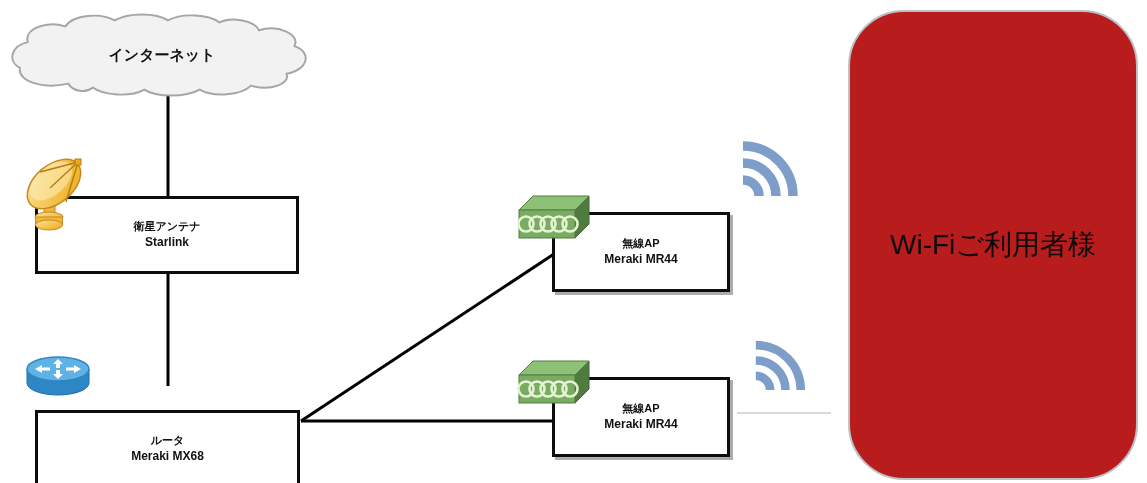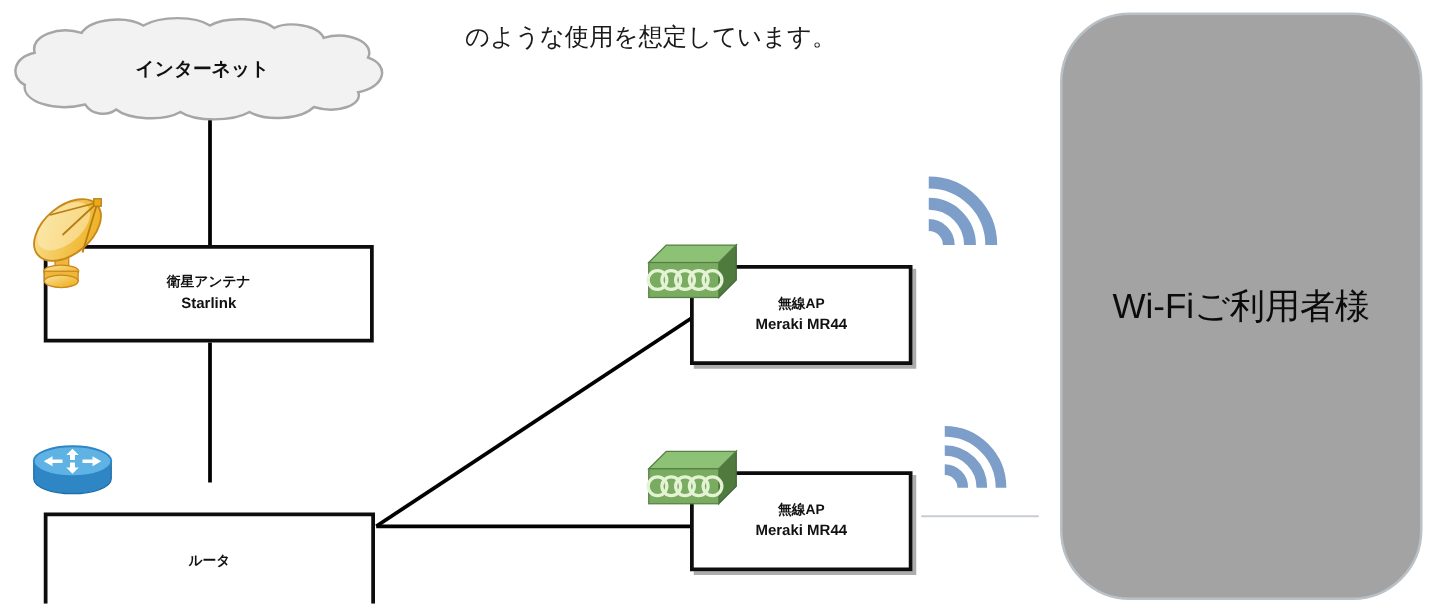--- a/index.html
+++ b/index.html
@@ -37,21 +37,21 @@
   
   #satellite-icon{left:20px;top:146px;width:72px;height:88px;}
   #router-icon{left:22px;top:352px;width:72px;height:48px;}
   #ap1-icon{left:516px;top:193px;width:76px;height:50px;}
   #ap2-icon{left:516px;top:358px;width:76px;height:50px;}
   #wifi1-icon{left:731px;top:130px;width:80px;height:74px;}
   #wifi2-icon{left:745px;top:329px;width:72px;height:70px;}
   
   #customer-panel{
     left:848px;top:10px;width:290px;height:470px;
-    background:#a3a3a3;border:2px solid #b9c0c6;border-radius:56px;box-sizing:border-box;
+    background:#b91c1c;border:2px solid #b9c0c6;border-radius:56px;box-sizing:border-box;
     display:flex;flex-direction:row;align-items:center;justify-content:center;
     font-size:28px;line-height:1.5;color:#0b0b0b;text-align:center;
   }
 </style>
 </head>
 <body>
 
 <div id="canvas">
 
   <svg id="wires" viewBox="0 0 1147 483">
@@ -67,21 +67,20 @@
       <path d="M 63,72 C 38,78 12,70 14,56 C 2,50 4,34 22,30 C 18,16 42,8 60,14
                C 68,2 96,0 110,8 C 124,0 152,0 164,8 C 178,0 206,2 216,10
                C 228,4 252,8 256,18 C 276,12 298,22 292,34 C 310,40 306,58 284,62
                C 288,72 268,80 248,74 C 238,84 210,86 196,78 C 182,86 152,86 140,78
                C 126,86 98,84 88,76 C 80,82 68,80 63,72 Z" fill="#f2f2f2" stroke="#a6a6a6" stroke-width="2"></path>
     </svg>
     <div class="cloud-label">インターネット</div>
   </div>
 
   <div id="annotation" class="abs">
-    <div>のような使用を想定しています。</div>
   </div>
 
   <div id="starlink-box" class="abs node-box">
     <div class="jp">衛星アンテナ</div>
     <div class="model">Starlink</div>
   </div>
   <div id="satellite-icon" class="abs">
     <svg width="72" height="88" viewBox="0 0 72 88">
       <defs>
         <linearGradient id="gold" x1="0" y1="0" x2="1" y2="1">
@@ -102,20 +101,21 @@
         <line x1="20" y1="26" x2="58" y2="16"></line>
         <line x1="46" y1="56" x2="58" y2="16"></line>
         <line x1="30" y1="42" x2="58" y2="16"></line>
       </g>
       <rect x="55" y="13" width="6" height="6" fill="#eda913" stroke="#b57d12" stroke-width="1"></rect>
     </svg>
   </div>
 
   <div id="router-box" class="abs node-box">
     <div class="jp">ルータ</div>
+    <div class="model">Meraki MX68</div>
   </div>
   <div id="router-icon" class="abs">
     <svg width="72" height="48" viewBox="0 0 72 48">
       <path d="M5,17 v14 a31,12 0 0 0 62,0 v-14 Z" fill="#2e86c4" stroke="#1f6ea8" stroke-width="1"></path>
       <ellipse cx="36" cy="17" rx="31" ry="12" fill="#5fb3e4" stroke="#2e86c4" stroke-width="1.5"></ellipse>
       <g fill="#ffffff">
         <polygon points="36,7 31,12 34,12 34,16 38,16 38,12 41,12"></polygon>
         <polygon points="36,27 31,22 34,22 34,18 38,18 38,22 41,22"></polygon>
         <polygon points="13,17 20,13 20,15.6 28,15.6 28,18.4 20,18.4 20,21"></polygon>
         <polygon points="59,17 52,13 52,15.6 44,15.6 44,18.4 52,18.4 52,21"></polygon>

